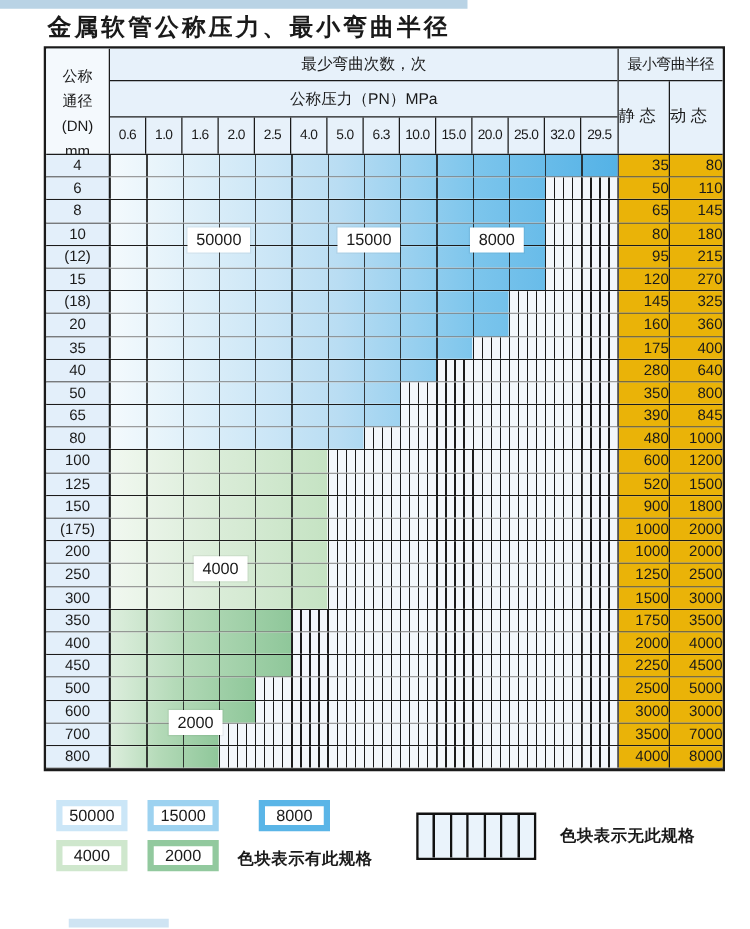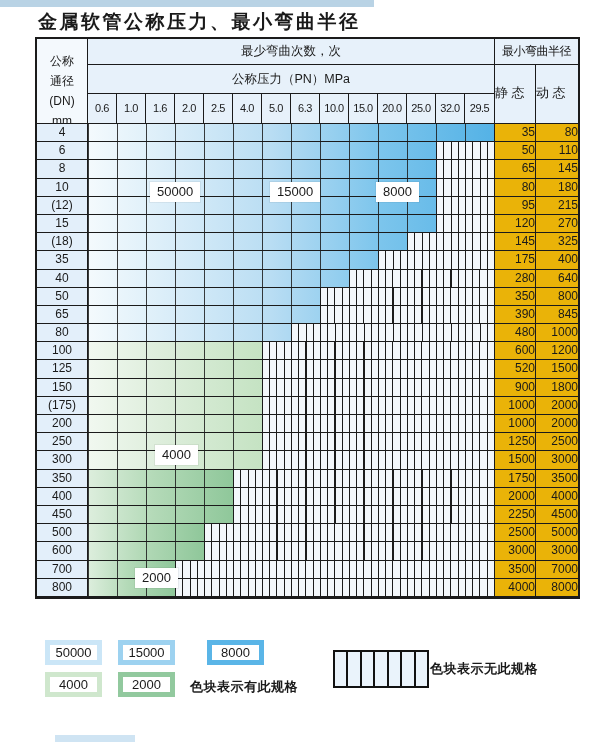--- a/index.html
+++ b/index.html
@@ -171,20 +171,29 @@
       <div class="drow">
         <div class="dncell">(18)</div>
         <div class="strip">
           <div class="fill z-blue" style="width: 319px;"></div>
           <div class="hatch"></div>
         </div>
         <div class="stat">145</div>
         <div class="dyn">325</div>
       </div>
       <div class="drow">
+        <div class="dncell">20</div>
+        <div class="strip">
+          <div class="fill z-blue" style="width: 319px;"></div>
+          <div class="hatch"></div>
+        </div>
+        <div class="stat">160</div>
+        <div class="dyn">360</div>
+      </div>
+      <div class="drow">
         <div class="dncell">35</div>
         <div class="strip">
           <div class="fill z-blue" style="width: 290px;"></div>
           <div class="hatch"></div>
         </div>
         <div class="stat">175</div>
         <div class="dyn">400</div>
       </div>
       <div class="drow">
         <div class="dncell">40</div>
@@ -367,16 +376,16 @@
   <div class="legend-text" style="left:190px;top:678px;">色块表示有此规格</div>
   <div class="hatchblock" id="hatch-legend">
       <div class="hcell"></div>
       <div class="hcell"></div>
       <div class="hcell"></div>
       <div class="hcell"></div>
       <div class="hcell"></div>
       <div class="hcell"></div>
       <div class="hcell"></div>
     </div>
-  <div class="legend-text" style="left:430px;top:660px;">色块表示无此规格</div>
+  <div class="legend-text" style="left:416px;top:660px;padding-left:32px;">色块表示无此规格</div>
 </div>
 
 <div class="bottomstrip"></div>
 
 </body></html>

